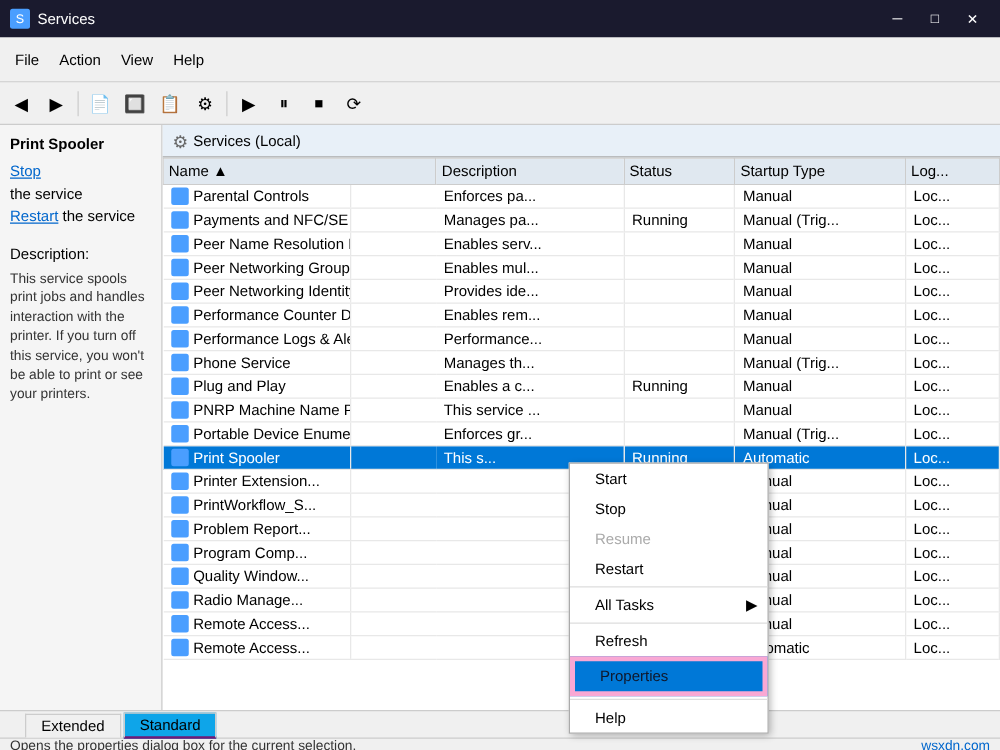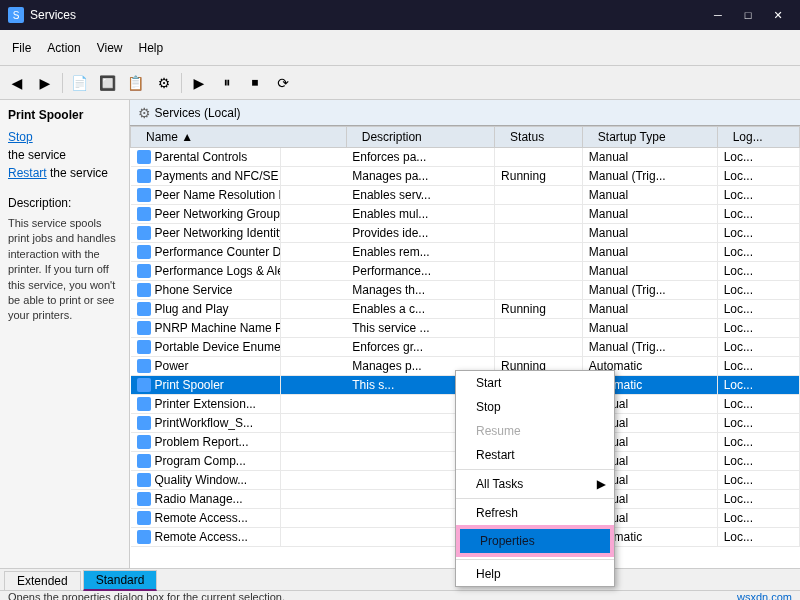--- a/index.html
+++ b/index.html
@@ -170,21 +170,21 @@
       overflow-x: auto;
     }
     table {
       width: 100%;
       border-collapse: collapse;
       font-size: 12px;
     }
     thead th {
       background: #e0e8f0;
       border: 1px solid #ccc;
-      padding: 3px 15px;
+      padding: 3px 4px;
       text-align: left;
       font-weight: normal;
       position: sticky;
       top: 0;
       white-space: nowrap;
     }
     tbody tr {
       border-bottom: 1px solid #e8e8e8;
     }
     tbody td {
@@ -214,21 +214,21 @@
       flex-shrink: 0;
     }
 
     
     .bottom-tabs {
       height: 22px;
       display: flex;
       align-items: flex-end;
       background: #f0f0f0;
       border-top: 1px solid #ccc;
-      padding-left: 4px;
+      padding-left: 20px;
     }
     .tab {
       padding: 2px 12px;
       border: 1px solid #ccc;
       border-bottom: none;
       background: #f0f0f0;
       cursor: pointer;
       font-size: 12px;
       margin-right: 2px;
     }
@@ -460,30 +460,20 @@
             <tr>
     <td>
                 <span class="service-icon"></span>
                 <span>Portable Device Enumerator...</span>
               </td>
     <td>Enforces gr...</td>
     <td></td>
     <td>Manual (Trig...</td>
     <td>Loc...</td>
   </tr>
-            <tr>
-    <td>
-                <span class="service-icon"></span>
-                <span>Power</span>
-              </td>
-    <td>Manages p...</td>
-    <td>Running</td>
-    <td>Automatic</td>
-    <td>Loc...</td>
-  </tr>
             <tr class="row-selected">
     <td>
                 <span class="service-icon"></span>
                 <span>Print Spooler</span>
               </td>
     <td>This s...</td>
     <td>Running</td>
     <td>Automatic</td>
     <td>Loc...</td>
   </tr>

